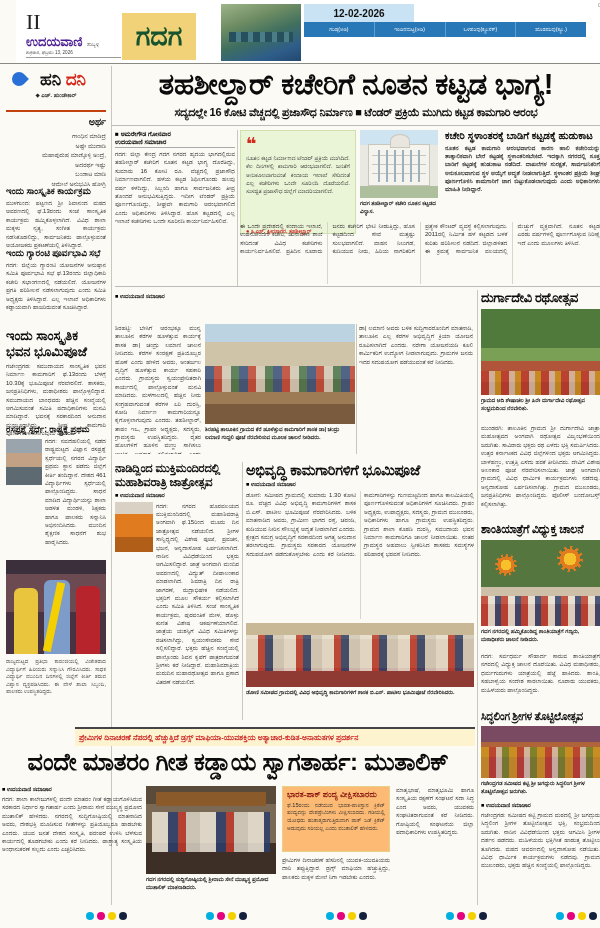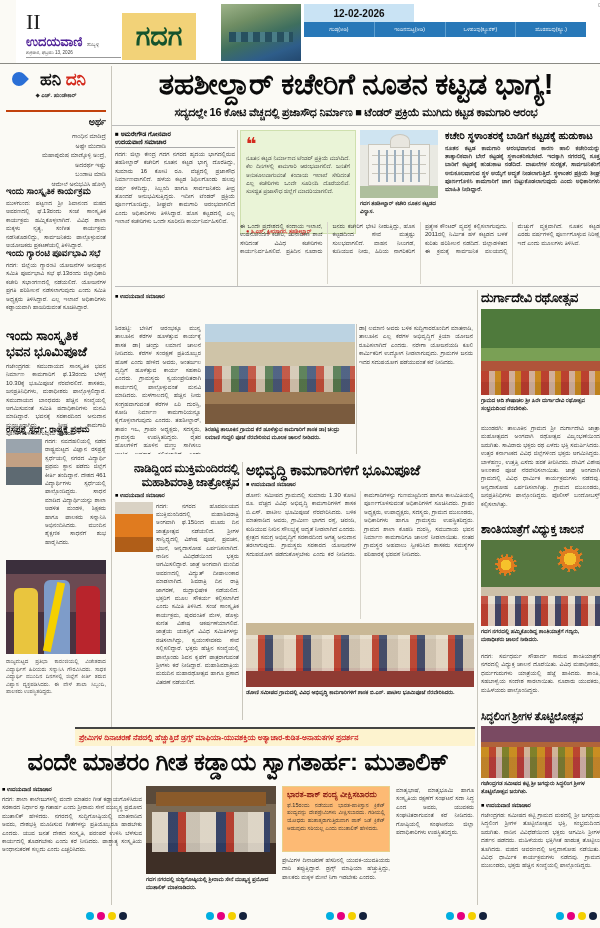--- a/index.html
+++ b/index.html
@@ -174,21 +174,21 @@
   <div class="h-big nowrap" style="font-size:11.5px;transform:scaleX(.9);transform-origin:left;">ಸಿದ್ಧಲಿಂಗ ಶ್ರೀಗಳ ತೊಟ್ಟಿಲೋತ್ಸವ</div>
   <div class="photo" style="margin-top:3px;width:119px;height:52px;background:linear-gradient(180deg,#7a4a62 0 30%,#b0643a 30% 60%,#8a3b52 60%);">
     <div style="width:100%;height:60%;margin-top:18%;background:repeating-linear-gradient(90deg,#d4a017 0 8px,#c0392b 8px 15px,#e0d6c2 15px 21px,#6b8e23 21px 28px);opacity:.7;"></div>
   </div>
   <div class="cap" style="margin-top:2px;height:22px;">ಗಜೇಂದ್ರಗಡ ಸಮೀಪದ ಕಟ್ಟಿ ಶ್ರೀ ಜಗದ್ಗುರು ಸಿದ್ಧಲಿಂಗ ಶ್ರೀಗಳ ತೊಟ್ಟಿಲೋತ್ಸವ ಜರುಗಿತು.</div>
   <div class="byline">■ ಉದಯವಾಣಿ ಸಮಾಚಾರ</div>
   <div class="body-txt" style="margin-top:2px;height:96px;">ಗಜೇಂದ್ರಗಡ: ಸಮೀಪದ ಕಟ್ಟಿ ಗ್ರಾಮದ ಮಠದಲ್ಲಿ ಶ್ರೀ ಜಗದ್ಗುರು ಸಿದ್ಧಲಿಂಗ ಶ್ರೀಗಳ ತೊಟ್ಟಿಲೋತ್ಸವ ಭಕ್ತಿ, ಸಂಭ್ರಮದಿಂದ ಜರುಗಿತು. ನಾಡಿನ ವಿವಿಧೆಡೆಯಿಂದ ಭಕ್ತರು ಆಗಮಿಸಿ ಶ್ರೀಗಳ ದರ್ಶನ ಪಡೆದರು. ಮಹಿಳೆಯರು ಭಕ್ತಿಗೀತೆ ಹಾಡುತ್ತ ತೊಟ್ಟಿಲು ತೂಗಿದರು. ಮಠದ ಆವರಣದಲ್ಲಿ ಅನ್ನದಾಸೋಹ ನಡೆಯಿತು. ವಿವಿಧ ಧಾರ್ಮಿಕ ಕಾರ್ಯಕ್ರಮಗಳು ನಡೆದವು. ಗ್ರಾಮದ ಮುಖಂಡರು, ಭಕ್ತರು ಹೆಚ್ಚಿನ ಸಂಖ್ಯೆಯಲ್ಲಿ ಪಾಲ್ಗೊಂಡಿದ್ದರು.</div>
 </div>
 
 <div class="abs" style="left:115px;top:462px;width:124px;height:258px;">
-  <div class="h-big" style="font-size:11.5px;line-height:1.2;text-align:right;">ನಾಡಿದ್ದಿಂದ ಮುಕ್ತಿಮಂದಿರದಲ್ಲಿ ಮಹಾಶಿವರಾತ್ರಿ ಜಾತ್ರೋತ್ಸವ</div>
+  <div class="h-big" style="font-size:11.5px;line-height:1.2;">ನಾಡಿದ್ದಿಂದ ಮುಕ್ತಿಮಂದಿರದಲ್ಲಿ ಮಹಾಶಿವರಾತ್ರಿ ಜಾತ್ರೋತ್ಸವ</div>
   <div class="byline" style="margin-top:2px;">■ ಉದಯವಾಣಿ ಸಮಾಚಾರ</div>
   <div class="photo" style="float:left;width:38px;height:50px;margin:3px 3px 1px 0;background:linear-gradient(180deg,#d9d2c4 0 25%,#e07b1f 25% 70%,#b05e18 70%);"></div>
   <div class="body-txt" style="margin-top:3px;height:218px;">ಗದಗ: ನಗರದ ಹೊರವಲಯದ ಮುಕ್ತಿಮಂದಿರದಲ್ಲಿ ಮಹಾಶಿವರಾತ್ರಿ ಅಂಗವಾಗಿ ಫೆ.15ರಿಂದ ಮೂರು ದಿನ ಜಾತ್ರೋತ್ಸವ ನಡೆಯಲಿದೆ. ಶ್ರೀಗಳ ಸಾನ್ನಿಧ್ಯದಲ್ಲಿ ವಿಶೇಷ ಪೂಜೆ, ಪ್ರವಚನ, ಭಜನೆ, ಅನ್ನದಾಸೋಹ ಏರ್ಪಡಿಸಲಾಗಿದೆ. ನಾಡಿನ ವಿವಿಧೆಡೆಯಿಂದ ಭಕ್ತರು ಆಗಮಿಸಲಿದ್ದಾರೆ. ಜಾತ್ರೆ ಅಂಗವಾಗಿ ಮಂದಿರ ಆವರಣದಲ್ಲಿ ವಿದ್ಯುತ್ ದೀಪಾಲಂಕಾರ ಮಾಡಲಾಗಿದೆ. ಶಿವರಾತ್ರಿ ದಿನ ರಾತ್ರಿ ಜಾಗರಣೆ, ರುದ್ರಾಭಿಷೇಕ ನಡೆಯಲಿದೆ. ಭಕ್ತರಿಗೆ ಮೂಲ ಸೌಕರ್ಯ ಕಲ್ಪಿಸಲಾಗಿದೆ ಎಂದು ಸಮಿತಿ ತಿಳಿಸಿದೆ. ಸಂಜೆ ಸಾಂಸ್ಕೃತಿಕ ಕಾರ್ಯಕ್ರಮ, ಪುರವಂತಿಕೆ ಮೇಳ, ಡೊಳ್ಳು ಕುಣಿತ ವಿಶೇಷ ಆಕರ್ಷಣೆಯಾಗಲಿವೆ. ಜಾತ್ರೆಯ ಯಶಸ್ಸಿಗೆ ವಿವಿಧ ಸಮಿತಿಗಳನ್ನು ರಚಿಸಲಾಗಿದ್ದು, ಸ್ವಯಂಸೇವಕರು ಸೇವೆ ಸಲ್ಲಿಸಲಿದ್ದಾರೆ. ಭಕ್ತರು ಹೆಚ್ಚಿನ ಸಂಖ್ಯೆಯಲ್ಲಿ ಪಾಲ್ಗೊಂಡು ಶಿವನ ಕೃಪೆಗೆ ಪಾತ್ರರಾಗುವಂತೆ ಶ್ರೀಗಳು ಕರೆ ನೀಡಿದ್ದಾರೆ. ಮಹಾಶಿವರಾತ್ರಿಯ ಮರುದಿನ ಮಹಾರಥೋತ್ಸವ ಹಾಗೂ ಪ್ರಸಾದ ವಿತರಣೆ ನಡೆಯಲಿದೆ.</div>
 </div>
 <div class="vline" style="left:242px;top:462px;height:258px;"></div>
 
 <div class="abs" style="left:246px;top:462px;width:228px;height:262px;">
   <div class="h-big nowrap" style="font-size:14.5px;">ಅಭಿವೃದ್ಧಿ ಕಾಮಗಾರಿಗಳಿಗೆ ಭೂಮಿಪೂಜೆ</div>
   <div class="byline" style="margin-top:2px;">■ ಉದಯವಾಣಿ ಸಮಾಚಾರ</div>
   <div class="body-txt cols2" style="margin-top:3px;height:128px;">ಡೋಣಿ: ಸಮೀಪದ ಗ್ರಾಮದಲ್ಲಿ ಸುಮಾರು 1.30 ಕೋಟಿ ರೂ. ವೆಚ್ಚದ ವಿವಿಧ ಅಭಿವೃದ್ಧಿ ಕಾಮಗಾರಿಗಳಿಗೆ ಶಾಸಕ ಬಿ.ಎಸ್. ಪಾಟೀಲ ಭೂಮಿಪೂಜೆ ನೆರವೇರಿಸಿದರು. ಬಳಿಕ ಮಾತನಾಡಿದ ಅವರು, ಗ್ರಾಮೀಣ ಭಾಗದ ರಸ್ತೆ, ಚರಂಡಿ, ಕುಡಿಯುವ ನೀರಿನ ಸೌಲಭ್ಯಕ್ಕೆ ಆದ್ಯತೆ ನೀಡಲಾಗಿದೆ ಎಂದರು. ಕ್ಷೇತ್ರದ ಸಮಗ್ರ ಅಭಿವೃದ್ಧಿಗೆ ಸರಕಾರದಿಂದ ಅಗತ್ಯ ಅನುದಾನ ತರಲಾಗುವುದು. ಗ್ರಾಮಸ್ಥರು ಸರಕಾರದ ಯೋಜನೆಗಳ ಸದುಪಯೋಗ ಪಡೆದುಕೊಳ್ಳಬೇಕು ಎಂದು ಕರೆ ನೀಡಿದರು. ಕಾಮಗಾರಿಗಳನ್ನು ಗುಣಮಟ್ಟದಿಂದ ಹಾಗೂ ಕಾಲಮಿತಿಯಲ್ಲಿ ಪೂರ್ಣಗೊಳಿಸುವಂತೆ ಅಧಿಕಾರಿಗಳಿಗೆ ಸೂಚಿಸಿದರು. ಗ್ರಾಪಂ ಅಧ್ಯಕ್ಷರು, ಉಪಾಧ್ಯಕ್ಷರು, ಸದಸ್ಯರು, ಗ್ರಾಮದ ಮುಖಂಡರು, ಅಧಿಕಾರಿಗಳು ಹಾಗೂ ಗ್ರಾಮಸ್ಥರು ಉಪಸ್ಥಿತರಿದ್ದರು. ಗ್ರಾಮದ ಶಾಲಾ ಕೊಠಡಿ ದುರಸ್ತಿ, ಸಮುದಾಯ ಭವನ ನಿರ್ಮಾಣ ಕಾಮಗಾರಿಗೂ ಚಾಲನೆ ನೀಡಲಾಯಿತು. ನಂತರ ಗ್ರಾಮಸ್ಥರ ಅಹವಾಲು ಸ್ವೀಕರಿಸಿದ ಶಾಸಕರು ಸಮಸ್ಯೆಗಳ ಪರಿಹಾರಕ್ಕೆ ಭರವಸೆ ನೀಡಿದರು.</div>

